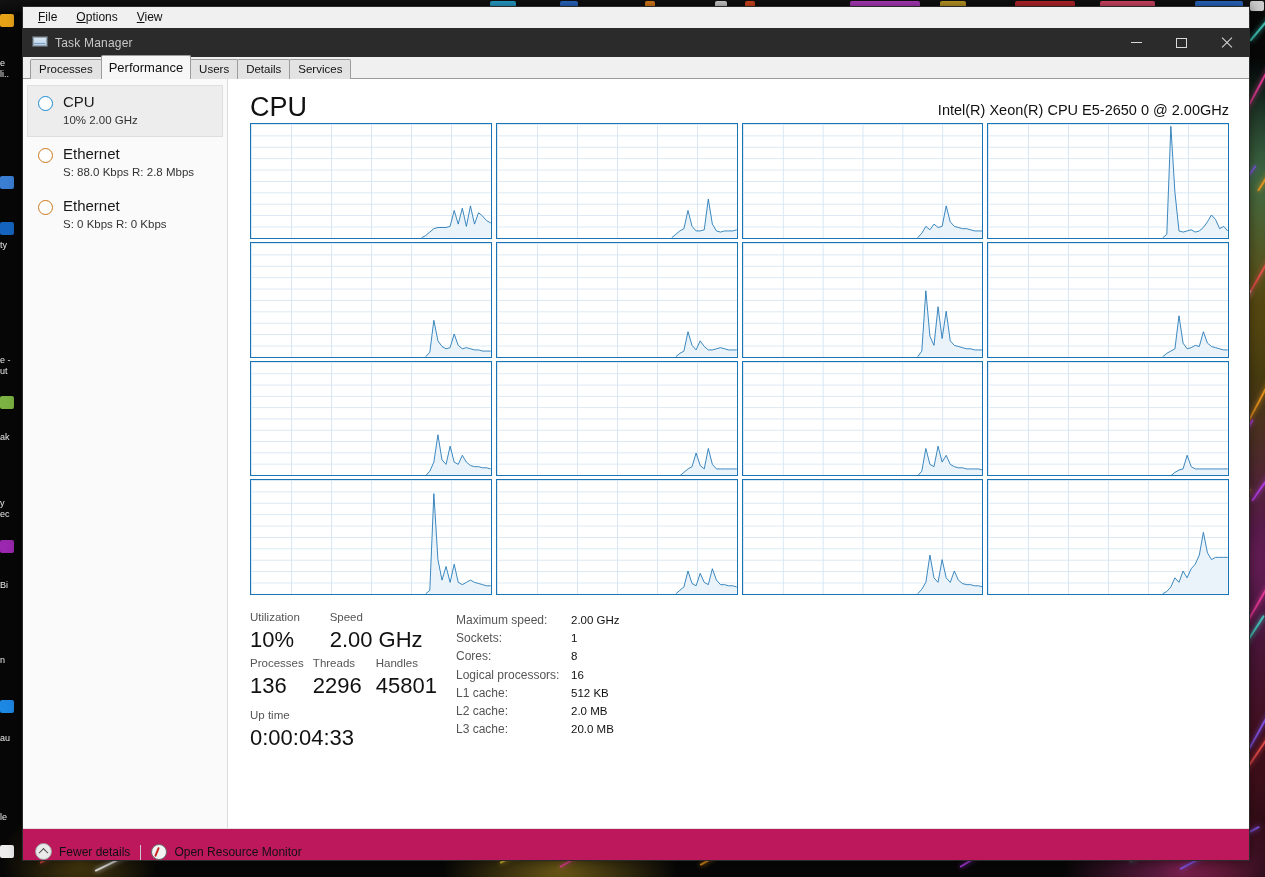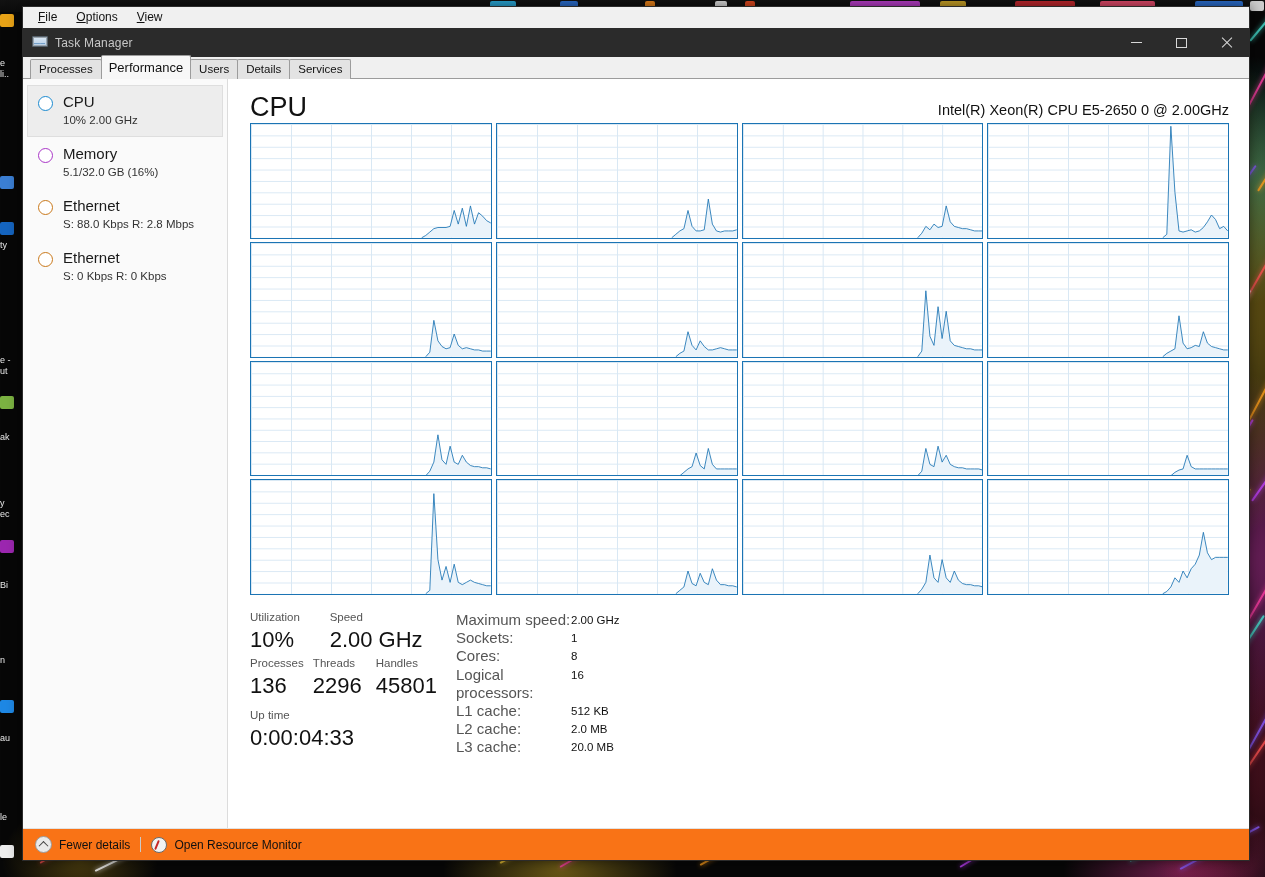--- a/index.html
+++ b/index.html
@@ -206,28 +206,28 @@
   .stat-label { font-size: 11.5px; color: #555; line-height: 16px; }
   .stat-value { font-size: 22px; color: #111; line-height: 30px; font-weight: 400; }
   #blk-util { width: 78px; }
   #blk-speed { width: 120px; }
   #blk-proc { width: 67px; }
   #blk-thr { width: 67px; }
   #blk-hnd { width: 80px; }
   #blk-uptime { margin-top: 6px; }
   #stats-right { flex: 1 1 auto; padding-left: 6px; padding-top: 2px; }
   .sr-row { display: flex; line-height: 18.2px; }
-  .sr-key { width: 115px; flex: 0 0 115px; font-size: 15px; color: #555; }
+  .sr-key { width: 115px; flex: 0 0 115px; font-size: 12px; color: #555; }
   .sr-val { font-size: 11.5px; color: #111; }
 
   
   #statusbar {
-    height: 32px; flex: 0 0 32px; background: #f97316;
+    height: 32px; flex: 0 0 32px; background: #be185d;
     border-top: 1px solid #e2e2e2;
-    display: flex; align-items: center; padding-left: 12px; gap: 10px;
+    display: flex; align-items: flex-end; padding-left: 12px; gap: 10px;
   }
   .sb-btn { display: flex; align-items: center; gap: 7px; font-size: 12px; color: #111; }
   .chev-circle {
     width: 17px; height: 17px; border-radius: 50%;
     border: 1px solid #9a9a9a; background: #eaeaea;
     display: flex; align-items: center; justify-content: center;
   }
   .chev-up { width: 7px; height: 7px; border-left: 1.4px solid #444; border-top: 1.4px solid #444;
              transform: rotate(45deg) translate(1px,1px); }
   .sb-sep { width: 1px; height: 15px; background: #c9c9c9; }
@@ -352,27 +352,20 @@
 
     <div id="sidebar">
         <div class="side-item selected">
           <div class="side-dot" style="border-color: rgb(27, 138, 208);"></div>
           <div class="side-texts">
             <div class="side-title">CPU</div>
             <div class="side-sub">10%  2.00 GHz</div>
           </div>
         </div>
         <div class="side-item">
-          <div class="side-dot" style="border-color: rgb(169, 54, 199);"></div>
-          <div class="side-texts">
-            <div class="side-title">Memory</div>
-            <div class="side-sub">5.1/32.0 GB (16%)</div>
-          </div>
-        </div>
-        <div class="side-item">
           <div class="side-dot" style="border-color: rgb(201, 120, 26);"></div>
           <div class="side-texts">
             <div class="side-title">Ethernet</div>
             <div class="side-sub">S: 88.0 Kbps R: 2.8 Mbps</div>
           </div>
         </div>
         <div class="side-item">
           <div class="side-dot" style="border-color: rgb(201, 120, 26);"></div>
           <div class="side-texts">
             <div class="side-title">Ethernet</div>

